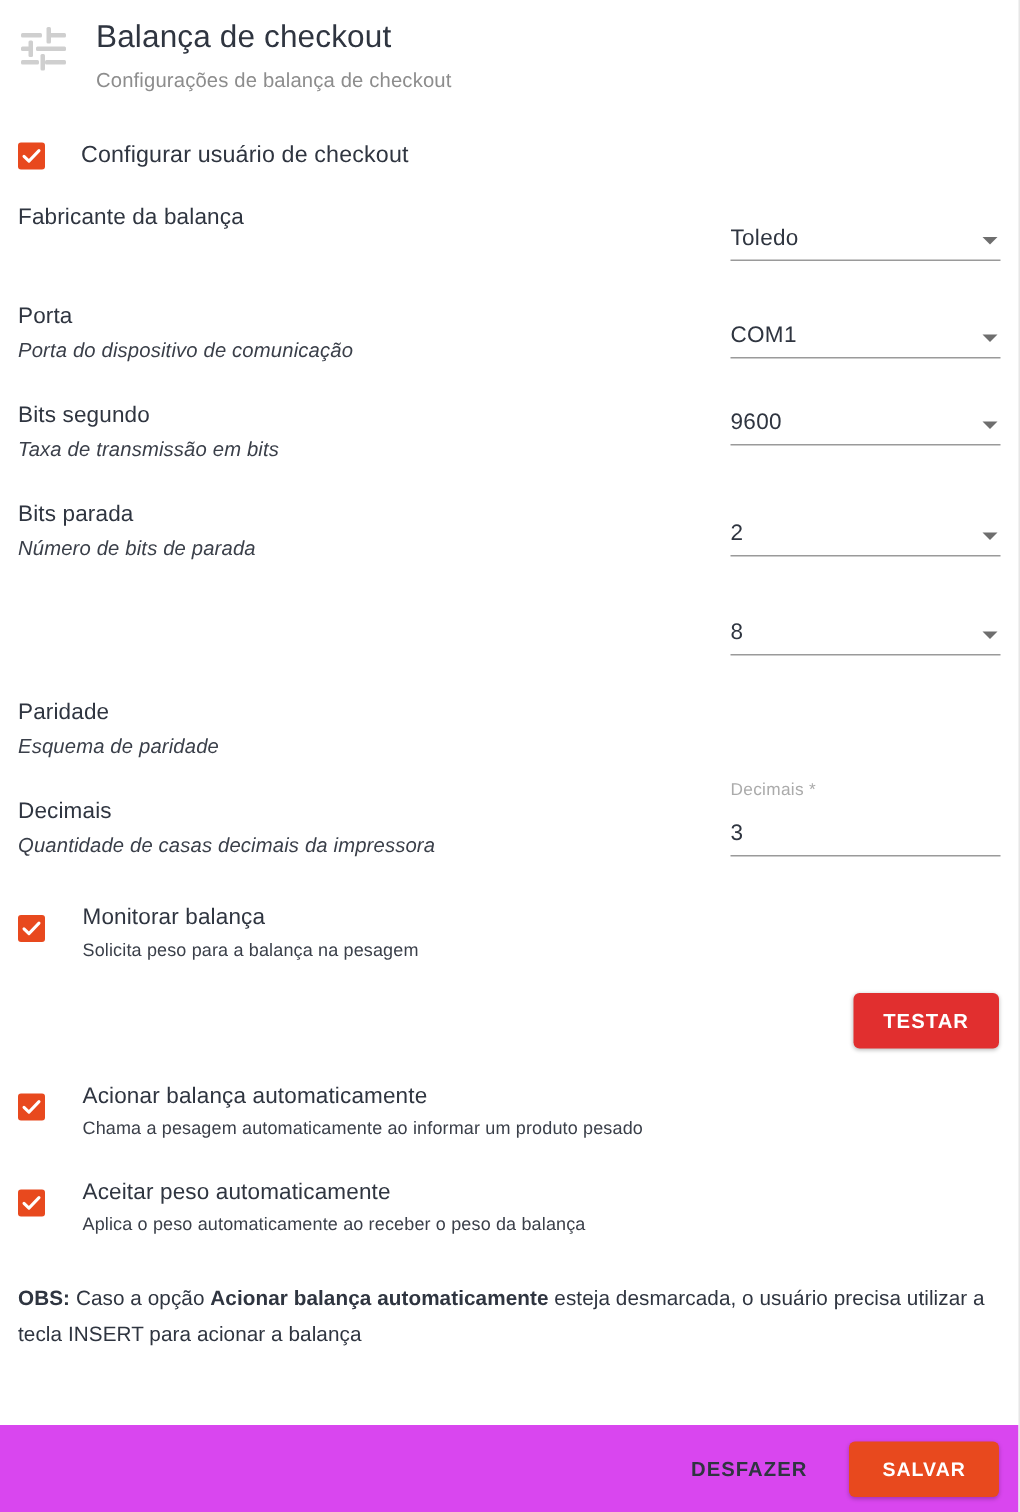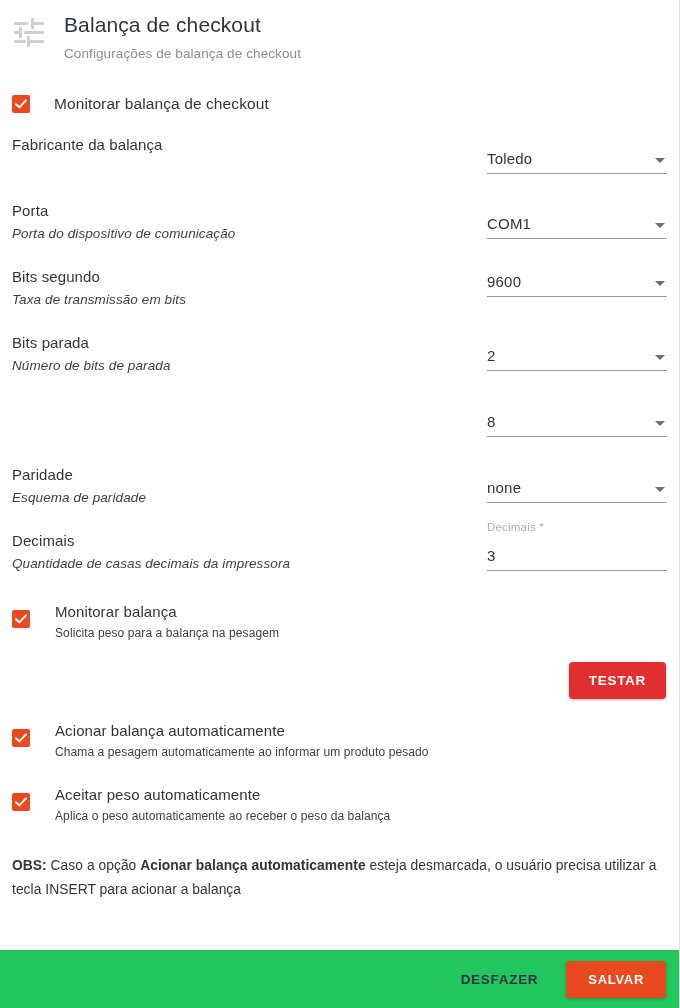--- a/index.html
+++ b/index.html
@@ -201,21 +201,21 @@
   .footer {
     position: absolute;
     left: 0;
     right: 0;
     bottom: 0;
     height: 58px;
     display: flex;
     align-items: center;
     justify-content: flex-end;
     padding-right: 13px;
-    background: #22c55e;
+    background: #d946ef;
   }
   .btn-undo {
     background: transparent;
     color: #2f3540;
     font-size: 13.5px;
     font-weight: bold;
     padding: 10px 14px;
     letter-spacing: .7px;
     border: none;
     cursor: pointer;
@@ -255,21 +255,21 @@
       <div class="header-sub">Configurações de balança de checkout</div>
     </div>
   </div>
 
   <div class="top-check">
     <span class="cbox">
       <svg width="14" height="14" viewBox="0 0 14 14" aria-hidden="true">
         <path d="M2 7.2 L5.3 10.4 L12 3.4" stroke="#ffffff" stroke-width="2" fill="none" stroke-linecap="round" stroke-linejoin="round"></path>
       </svg>
     </span>
-    <span class="lbl">Monitorar balança de checkout</span>
+    <span class="lbl">Configurar usuário de checkout</span>
   </div>
 
   <div class="form">
 
     <div class="row">
       <div class="row-labels">
         <div class="row-label">Fabricante da balança</div>
       </div>
       <div class="field" style="top:9px;">
         <div class="field-inner">
@@ -324,26 +324,20 @@
           <span class="field-value">8</span>
           <span class="caret"></span>
         </div>
       </div>
     </div>
 
     <div class="row">
       <div class="row-labels">
         <div class="row-label">Paridade</div>
         <div class="row-desc">Esquema de paridade</div>
-      </div>
-      <div class="field" style="top:8px;">
-        <div class="field-inner">
-          <span class="field-value">none</span>
-          <span class="caret"></span>
-        </div>
       </div>
     </div>
 
     <div class="row">
       <div class="row-labels">
         <div class="row-label">Decimais</div>
         <div class="row-desc">Quantidade de casas decimais da impressora</div>
       </div>
       <div class="field" style="top:-11px;">
         <div class="float-label">Decimais *</div>

